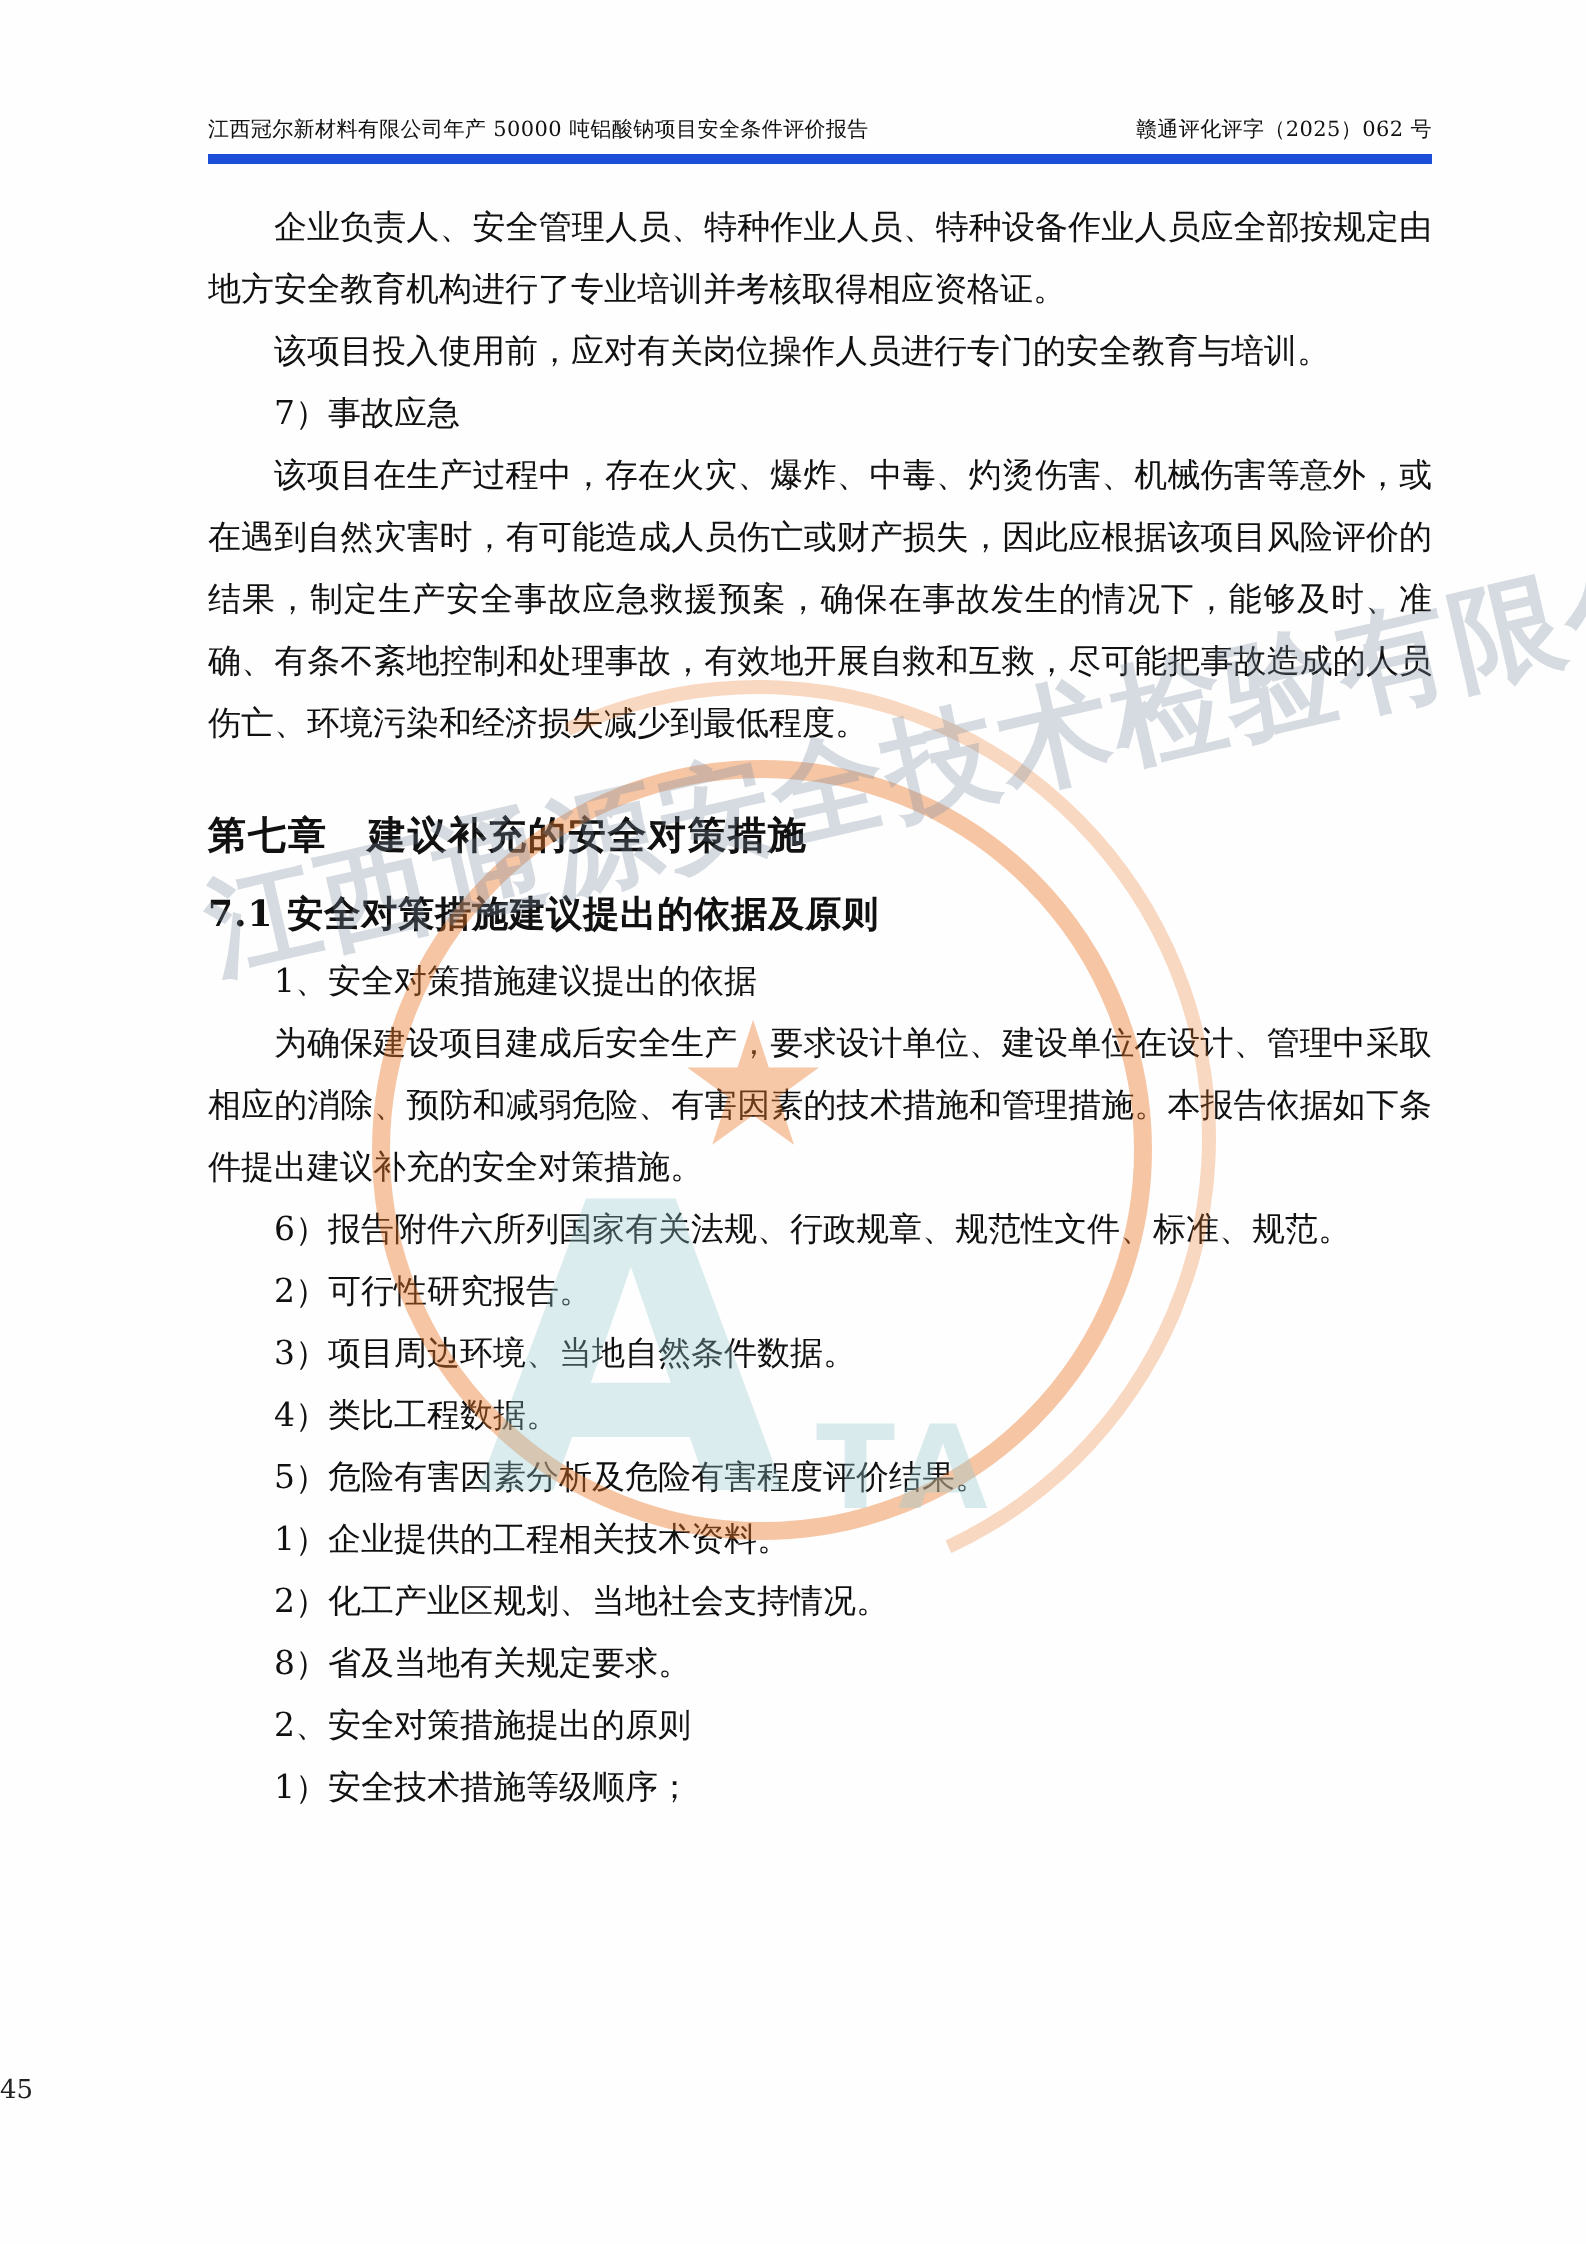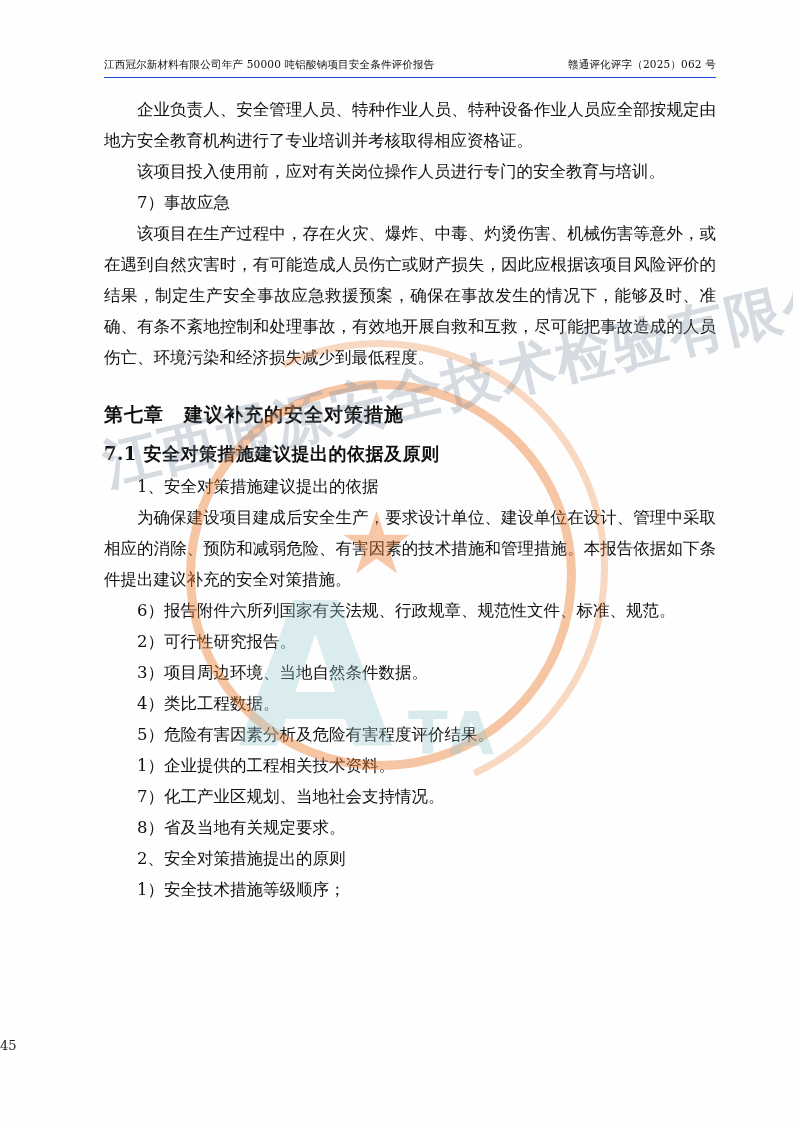--- a/index.html
+++ b/index.html
@@ -24,21 +24,21 @@
     height: 1010px;
   }
   
   .header {
     display: flex;
     justify-content: space-between;
     align-items: flex-end;
     font-size: 10.5px;
     letter-spacing: 0.2px;
     padding-bottom: 5px;
-    border-bottom: 1px solid #1d4ed8;
+    border-bottom: 5px solid #1d4ed8;
     color: #111;
   }
   .header-left { white-space: nowrap; }
   .header-right { white-space: nowrap; }
 
   
   .body {
     margin-top: 16px;
     font-size: 16.5px;
     line-height: 31px;
@@ -177,21 +177,21 @@
 
       <p class="indent">1、安全对策措施建议提出的依据</p>
       <p class="indent">为确保建设项目建成后安全生产，要求设计单位、建设单位在设计、管理中采取相应的消除、预防和减弱危险、有害因素的技术措施和管理措施。本报告依据如下条件提出建议补充的安全对策措施。</p>
 
       <p class="list-item">6）报告附件六所列国家有关法规、行政规章、规范性文件、标准、规范。</p>
       <p class="list-item">2）可行性研究报告。</p>
       <p class="list-item">3）项目周边环境、当地自然条件数据。</p>
       <p class="list-item">4）类比工程数据。</p>
       <p class="list-item">5）危险有害因素分析及危险有害程度评价结果。</p>
       <p class="list-item">1）企业提供的工程相关技术资料。</p>
-      <p class="list-item">7）化工产业区规划、当地社会支持情况。</p>
+      <p class="list-item">2）化工产业区规划、当地社会支持情况。</p>
       <p class="list-item">8）省及当地有关规定要求。</p>
 
       <p class="list-item">2、安全对策措施提出的原则</p>
       <p class="list-item">1）安全技术措施等级顺序；</p>
 
     </div>
   </div>
 
   <div class="page-number">45</div>
 

